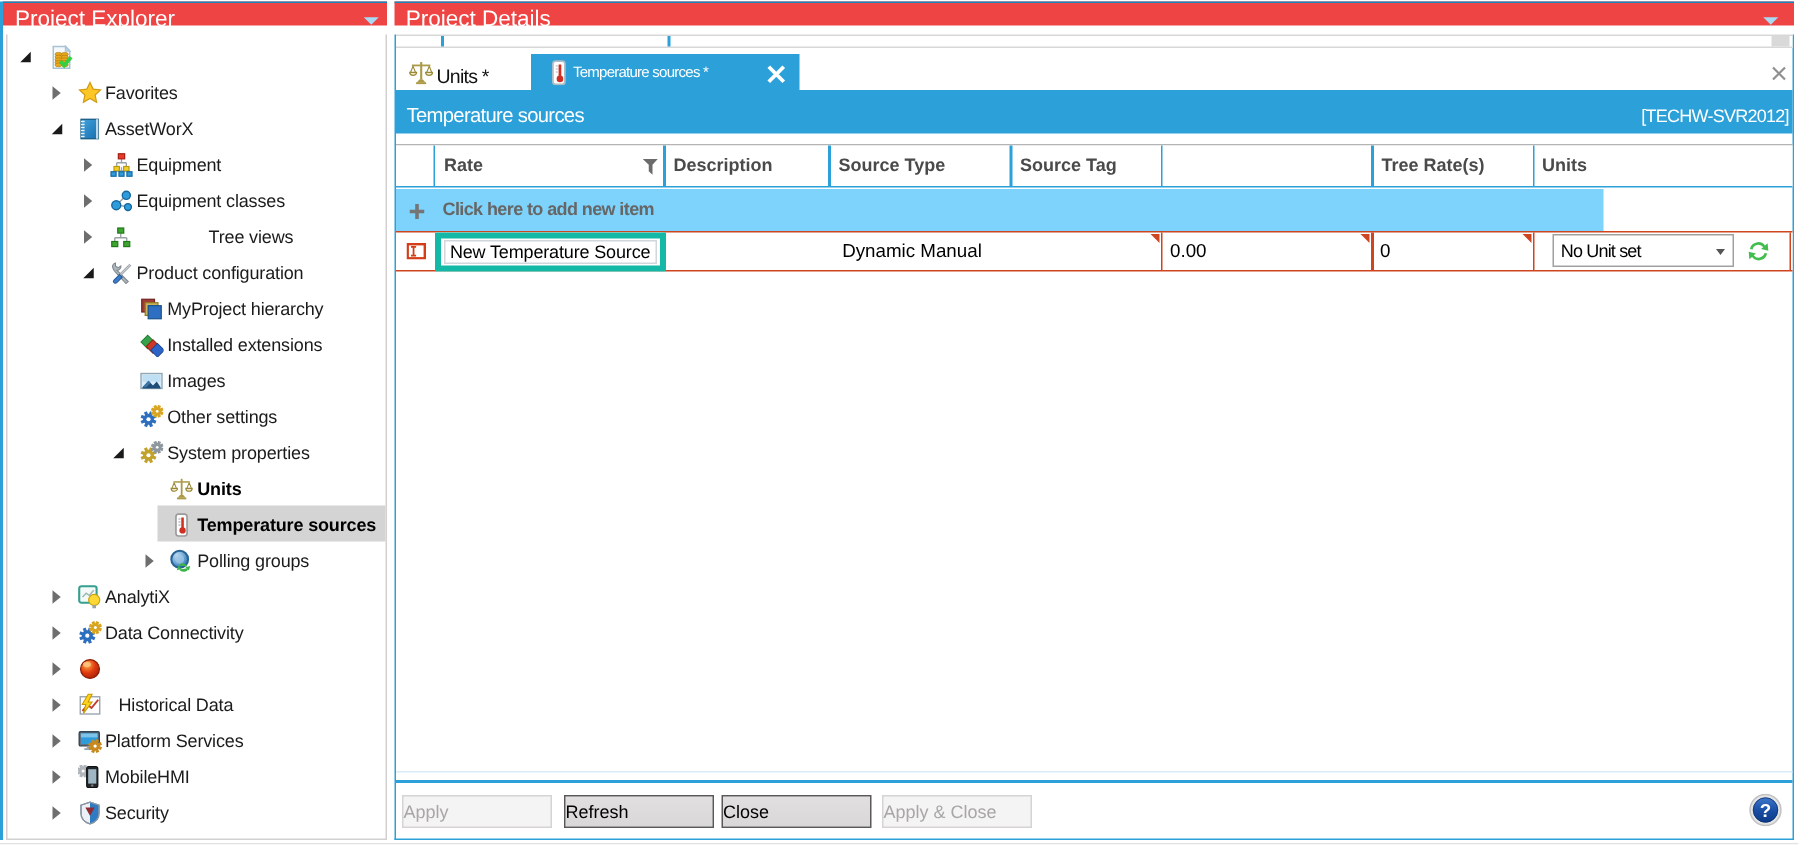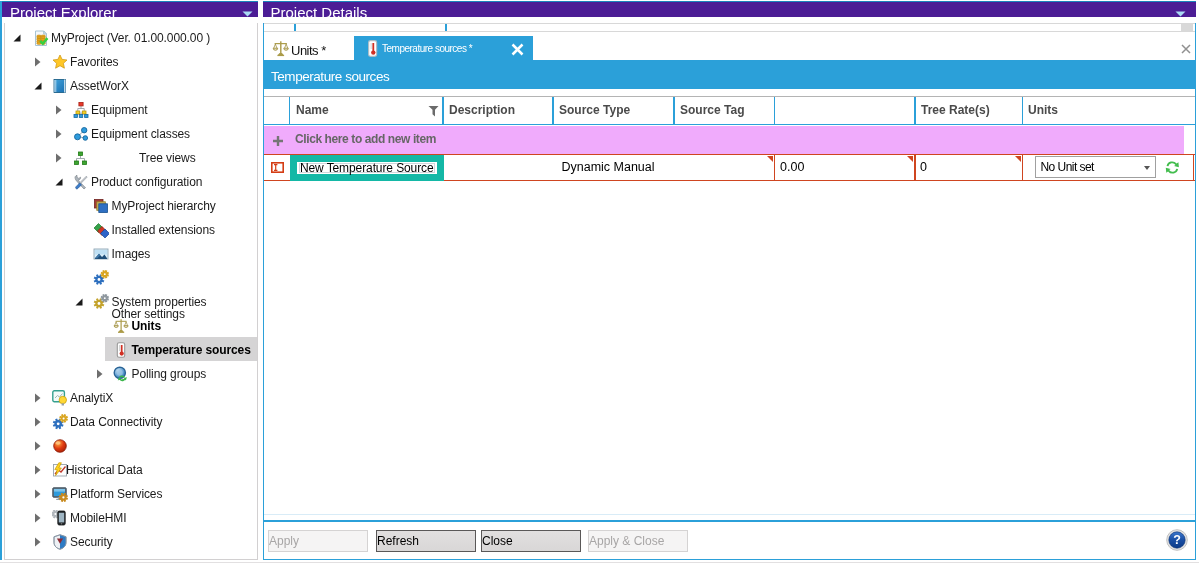--- a/index.html
+++ b/index.html
@@ -1,16 +1,16 @@
 <!DOCTYPE html>
 <html><head><meta charset="utf-8"><style>
 *{margin:0;padding:0;box-sizing:border-box}
 html,body{width:1199px;height:563px;background:#FFFFFF;font-family:"Liberation Sans",sans-serif;overflow:hidden;position:relative}
 .abs{position:absolute}
-.titlebar{position:absolute;height:16px;background:#4c1d95;border-top:1px solid #1A85BB;color:#fff;font-size:15px;line-height:21px;padding-left:8px}
+.titlebar{position:absolute;height:16px;background:#ef4444;border-top:1px solid #1A85BB;color:#fff;font-size:15px;line-height:21px;padding-left:8px}
 .trow{position:absolute;left:2px;width:252px;height:24px;font-size:12px;color:#1B1B1B;line-height:24px;white-space:nowrap;letter-spacing:-0.1px}
 .hsep{position:absolute;top:0;width:1.5px;height:100%;background:#2BA0D9}
 .hlabel{position:absolute;top:0;height:100%;display:flex;align-items:center;font-weight:700;color:#4A4A4A;font-size:12px}
 .redv{position:absolute;top:0;width:1.5px;height:100%;background:#CF4520}
 .tri{position:absolute;width:0;height:0;border-left:6px solid transparent;border-top:6px solid #CF4520}
 .btn{position:absolute;top:530px;width:100px;height:22px;font-size:12px;text-align:left;line-height:20px}
 .btn.en{background:linear-gradient(#E1DFDF,#D9D7D7);border:1px solid #5A5858;color:#000}
 .btn.dis{background:#F5F4F4;border:1px solid #D5D3D3;color:#A8A6A6}
 </style></head><body>
 
@@ -33,21 +33,20 @@
         <ellipse cx="6.0" cy="8.0" rx="2.3" ry="1.25" fill="#E8A91F" stroke="#B97F0C" stroke-width="0.5"></ellipse>
         <ellipse cx="10.2" cy="8.0" rx="2.3" ry="1.25" fill="#E8A91F" stroke="#B97F0C" stroke-width="0.5"></ellipse>
         <ellipse cx="6.0" cy="9.8" rx="2.3" ry="1.25" fill="#E8A91F" stroke="#B97F0C" stroke-width="0.5"></ellipse>
         <ellipse cx="10.2" cy="9.8" rx="2.3" ry="1.25" fill="#E8A91F" stroke="#B97F0C" stroke-width="0.5"></ellipse>
         <ellipse cx="6.0" cy="11.6" rx="2.3" ry="1.25" fill="#E8A91F" stroke="#B97F0C" stroke-width="0.5"></ellipse>
         <ellipse cx="10.2" cy="11.6" rx="2.3" ry="1.25" fill="#E8A91F" stroke="#B97F0C" stroke-width="0.5"></ellipse>
         <ellipse cx="6.0" cy="13.2" rx="2.3" ry="1.25" fill="#E8A91F" stroke="#B97F0C" stroke-width="0.5"></ellipse>
         <ellipse cx="10.2" cy="13.2" rx="2.3" ry="1.25" fill="#E8A91F" stroke="#B97F0C" stroke-width="0.5"></ellipse>
         <path d="M7.2 10.8l2.6 2.9 4.6-5.6" fill="none" stroke="#35CF3F" stroke-width="2.5"></path>
       </svg></span>
-    <span style="position:absolute;left:49px;top:0;">MyProject (Ver. 01.00.000.00 )</span>
   </div>
 <div class="trow" style="top:49.5px">
     <span style="position:absolute;left:31px;top:7px;line-height:0"><svg width="10" height="10" viewBox="0 0 10 10">
         <path d="M2 0.5l5.5 4.5L2 9.5z" fill="#6E6E6E"></path>
       </svg></span>
     <span style="position:absolute;left:50px;top:4px;line-height:0"><svg width="16" height="16" viewBox="0 0 16 16">
         <path d="M8 1l2.1 4.4 4.9.6-3.6 3.3 1 4.9L8 11.7l-4.4 2.5 1-4.9L1 6l4.9-.6z" fill="#FFC726" stroke="#D29A16" stroke-width="0.8"></path>
       </svg></span>
     <span style="position:absolute;left:68px;top:0;">Favorites</span>
   </div>
@@ -164,21 +163,21 @@
         <line x1="12.3" y1="5.4" x2="13.4" y2="8.1" stroke="#D9A520" stroke-width="2.1"></line>
         <line x1="11.3" y1="5.4" x2="10.2" y2="8.1" stroke="#D9A520" stroke-width="2.1"></line>
         <line x1="10.6" y1="4.7" x2="7.9" y2="5.8" stroke="#D9A520" stroke-width="2.1"></line>
         <line x1="10.6" y1="3.7" x2="7.9" y2="2.6" stroke="#D9A520" stroke-width="2.1"></line>
         <line x1="11.3" y1="3.0" x2="10.2" y2="0.3" stroke="#D9A520" stroke-width="2.1"></line>
         <line x1="12.3" y1="3.0" x2="13.4" y2="0.3" stroke="#D9A520" stroke-width="2.1"></line>
         <line x1="13.0" y1="3.7" x2="15.7" y2="2.6" stroke="#D9A520" stroke-width="2.1"></line>
         <circle cx="11.8" cy="4.2" r="2.5" fill="#D9A520"></circle>
         <circle cx="11.8" cy="4.2" r="0.9" fill="#fff"></circle>
       </svg></span>
-    <span style="position:absolute;left:109.5px;top:0;margin-top:36px;">Other settings</span>
+    <span style="position:absolute;left:109.5px;top:0;">Other settings</span>
   </div>
 <div class="trow" style="top:289.5px">
     <span style="position:absolute;left:72px;top:7px;line-height:0"><svg width="10" height="10" viewBox="0 0 10 10">
         <path d="M8.5 1.5v7h-7z" fill="#1A1A1A"></path>
       </svg></span>
     <span style="position:absolute;left:91px;top:4px;line-height:0"><svg width="16" height="16" viewBox="0 0 16 16">
         <line x1="8.2" y1="10.4" x2="10.9" y2="11.5" stroke="#C3A22B" stroke-width="2.1"></line>
         <line x1="6.9" y1="11.7" x2="8.1" y2="14.4" stroke="#C3A22B" stroke-width="2.1"></line>
         <line x1="5.1" y1="11.7" x2="4.0" y2="14.4" stroke="#C3A22B" stroke-width="2.1"></line>
         <line x1="3.8" y1="10.4" x2="1.1" y2="11.6" stroke="#C3A22B" stroke-width="2.1"></line>
@@ -301,21 +300,21 @@
   </div>
 <div class="trow" style="top:457.5px">
     <span style="position:absolute;left:31px;top:7px;line-height:0"><svg width="10" height="10" viewBox="0 0 10 10">
         <path d="M2 0.5l5.5 4.5L2 9.5z" fill="#6E6E6E"></path>
       </svg></span>
     <span style="position:absolute;left:50px;top:4px;line-height:0"><svg width="16" height="16" viewBox="0 0 16 16">
         <rect x="1.5" y="2.5" width="13" height="11.5" fill="#FDFDFD" stroke="#98A2AA" stroke-width="0.9"></rect>
         <path d="M3 12l3.5-4 2.5 2 4.5-5.5" stroke="#C0392B" stroke-width="1.3" fill="none"></path>
         <path d="M6.8 0.8L2.8 7.6h2.4L3.6 13.6l5.8-7.6H6.8l2.6-5.2z" fill="#FFD21E" stroke="#C79A00" stroke-width="0.7"></path>
       </svg></span>
-    <span style="position:absolute;left:64px;top:0;">Historical Data</span>
+    <span style="position:absolute;left:77px;top:0;">Historical Data</span>
   </div>
 <div class="trow" style="top:481.5px">
     <span style="position:absolute;left:31px;top:7px;line-height:0"><svg width="10" height="10" viewBox="0 0 10 10">
         <path d="M2 0.5l5.5 4.5L2 9.5z" fill="#6E6E6E"></path>
       </svg></span>
     <span style="position:absolute;left:50px;top:4px;line-height:0"><svg width="16" height="16" viewBox="0 0 16 16">
         <rect x="0.8" y="1.8" width="13.4" height="9.4" rx="0.8" fill="#5E7486" stroke="#33434F" stroke-width="0.9"></rect>
         <rect x="2" y="3" width="11" height="7" fill="#2E9BDC"></rect>
         <rect x="2" y="3" width="11" height="2.6" fill="#7EC4EA"></rect>
         <rect x="5.8" y="11.2" width="3.6" height="1.6" fill="#94A1AB"></rect>
@@ -405,43 +404,44 @@
 <span class="abs" style="left:382px;top:43px;font-size:10px;font-weight:400;color:#fff;letter-spacing:-0.5px">Temperature sources *</span>
 <svg class="abs" style="left:511px;top:43px" width="13" height="13" viewBox="0 0 13 13">
     <path d="M1.5 1.5l10 10M11.5 1.5l-10 10" stroke="#fff" stroke-width="2.5"></path>
   </svg>
 <svg class="abs" style="left:1181px;top:44px" width="10" height="10" viewBox="0 0 10 10">
     <path d="M1 1l8 8M9 1L1 9" stroke="#909090" stroke-width="1.5"></path>
   </svg>
 
 <div class="abs" style="left:264px;top:60px;width:930.5px;height:28.5px;background:#2BA0D9;color:#fff;font-size:13.5px;line-height:34px;letter-spacing:-0.45px">
 <span style="position:absolute;left:7px">Temperature sources</span>
+<span style="position:absolute;right:2px;font-size:12px;letter-spacing:-0.5px">[TECHW-SVR2012]</span>
 </div>
 
 <div class="abs" style="left:264px;top:96px;width:930.5px;height:1px;background:#B4B4B4"></div>
 <div class="abs" style="left:264px;top:97px;width:930.5px;height:27.5px;background:#fff;border-bottom:1.5px solid #2BA0D9">
 <div class="hsep" style="left:24.5px"></div>
 <div class="hsep" style="left:178px"></div>
 <div class="hsep" style="left:288px"></div>
 <div class="hsep" style="left:409px"></div>
 <div class="hsep" style="left:509.5px"></div>
 <div class="hsep" style="left:650px"></div>
 <div class="hsep" style="left:757.5px"></div>
-<div class="hlabel" style="left:32px">Name</div>
+<div class="hlabel" style="left:32px">Rate</div>
 <div class="hlabel" style="left:185px">Description</div>
 <div class="hlabel" style="left:295px">Source Type</div>
 <div class="hlabel" style="left:416px">Source Tag</div>
 <div class="hlabel" style="left:657px">Tree Rate(s)</div>
 <div class="hlabel" style="left:764px">Units</div>
 <span style="position:absolute;left:164px;top:8px;line-height:0"><svg width="11" height="12" viewBox="0 0 11 12">
         <path d="M0.5 1h10L7 4.8v6.7L4.5 9.2V4.8z" fill="#6B6B6B"></path>
       </svg></span>
 </div>
 
-<div class="abs" style="left:264px;top:126px;width:920px;height:27.5px;background:#f0abfc">
+<div class="abs" style="left:264px;top:126px;width:805px;height:27.5px;background:#7dd3fc">
 <svg style="position:absolute;left:9px;top:9.5px" width="10" height="10" viewBox="0 0 10 10">
       <path d="M3.8 0h2.4v3.8H10v2.4H6.2V10H3.8V6.2H0V3.8h3.8z" fill="#757575"></path>
     </svg>
 <span style="position:absolute;left:31px;top:0;font-size:12px;font-weight:700;color:#666;line-height:27px;letter-spacing:-0.4px">Click here to add new item</span>
 </div>
 
 <div class="abs" style="left:264px;top:153.5px;width:930.5px;height:27px;background:#fff;border-top:1.5px solid #CF4520;border-bottom:1.5px solid #CF4520">
 <div class="redv" style="left:178px"></div>
 <div class="redv" style="left:509.5px"></div>
 <div class="redv" style="left:650px"></div>
@@ -452,21 +452,21 @@
         <path d="M3 2.6h3.4M3 8.4h3.4M4.7 2.6v5.8" stroke="#D43D15" stroke-width="1.2"></path>
       </svg></span>
 <span style="position:absolute;left:344px;top:0;transform:translateX(-50%);font-size:12.5px;line-height:25px">Dynamic Manual</span>
 <div class="tri" style="left:502.5px;top:1px"></div>
 <div class="tri" style="left:643px;top:1px"></div>
 <div class="tri" style="left:750.5px;top:1px"></div>
 <span style="position:absolute;left:516px;top:0;font-size:12.5px;line-height:25px">0.00</span>
 <span style="position:absolute;left:656px;top:0;font-size:12.5px;line-height:25px">0</span>
 </div>
 
-<div class="abs" style="left:290px;top:154.5px;width:153.5px;height:26.5px;background:#fff;border:7px solid #14b8a6;padding:1.5px">
+<div class="abs" style="left:290px;top:154.5px;width:153.5px;height:26.5px;background:#fff;border:4px solid #14b8a6;padding:1.5px">
 <div style="width:100%;height:100%;border:1px solid #D0D6DC;display:flex;align-items:center;justify-content:center;font-size:12px;letter-spacing:-0.1px;color:#000">New Temperature Source</div>
 </div>
 
 <div class="abs" style="left:1034.5px;top:156px;width:121px;height:22px;background:#fff;border:1px solid #A0A0A0">
 <span style="position:absolute;left:5px;top:0;font-size:12px;letter-spacing:-0.55px;line-height:20px;color:#000">No Unit set</span>
 <span style="position:absolute;right:5px;top:9px;width:0;height:0;border-left:3.8px solid transparent;border-right:3.8px solid transparent;border-top:4.5px solid #555"></span>
 </div>
 <span class="abs" style="left:1164px;top:159px;line-height:0"><svg width="17" height="17" viewBox="0 0 21 20">
       <path d="M3.2 8.2A7 7 0 0 1 15.6 5.2L17.8 3.4 18.4 9.6 12.4 8.2 14.2 6.8A4.9 4.9 0 0 0 5.4 8.6z" fill="#43BD4E"></path>
       <path d="M17.4 11.8A7 7 0 0 1 5.0 14.8L2.8 16.6 2.2 10.4 8.2 11.8 6.4 13.2A4.9 4.9 0 0 0 15.2 11.4z" fill="#43BD4E"></path>

